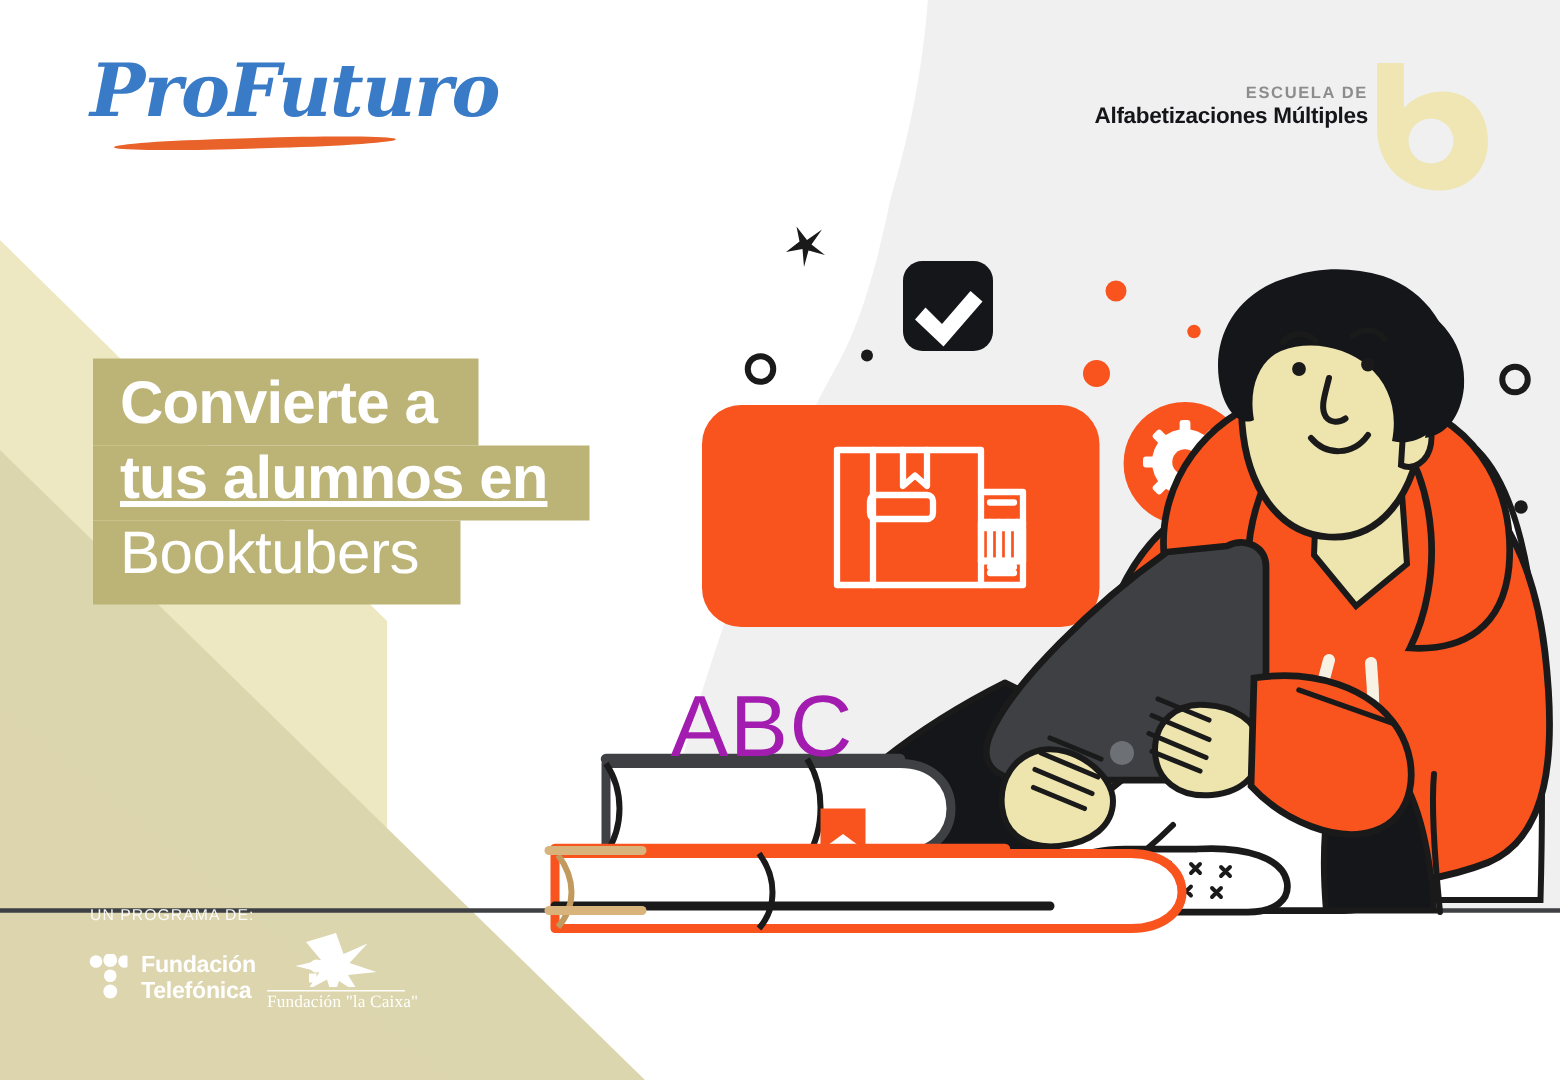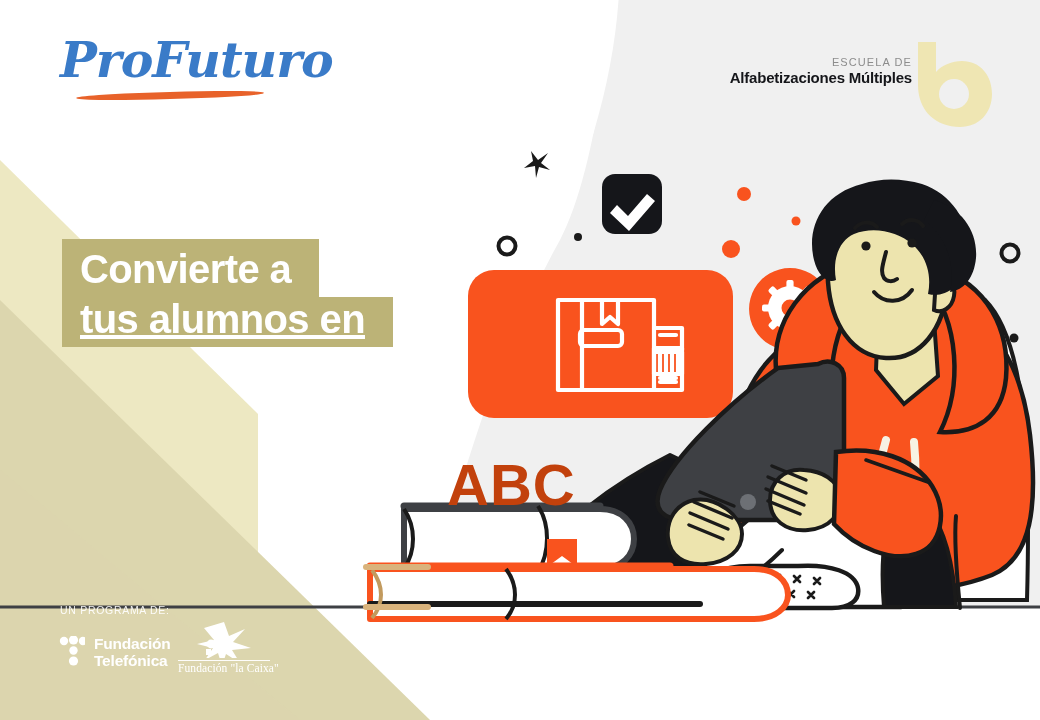--- a/index.html
+++ b/index.html
@@ -26,21 +26,21 @@
     position:absolute;left:76px;top:92px;width:188px;height:7px;
     background:#E8622A;
     border-radius:50%/60%;
     transform:rotate(-1.6deg);
   }
 
   .escuela-wrap{
     position:absolute;right:128px;top:56px;text-align:right;
   }
   .escuela-small{
-    font-size:11px;font-weight:normal;letter-spacing:1.1px;
+    font-size:11px;font-weight:bold;letter-spacing:1.1px;
     color:#8C8C8C;line-height:1.1;margin:0 0 2px 0;
     white-space:nowrap;
   }
   .escuela-big{
     font-size:15px;font-weight:bold;letter-spacing:-0.2px;
     color:#15161A;line-height:1.1;margin:0;white-space:nowrap;
   }
 
   .title-block{position:absolute;left:62px;top:239px;}
   .title-line{
@@ -73,21 +73,21 @@
   .caixa-text{
     margin-top:1px;
     font-family:"Liberation Serif", serif;
     color:#ffffff;font-size:11.5px;letter-spacing:0.1px;
     text-align:center;white-space:nowrap;
   }
   .caixa-rule{height:1px;background:#ffffff;opacity:.95;margin:2px 0 1px 0;width:92px;}
 
   .abc-text{
     position:absolute;left:447px;top:456px;
-    color:#c2410c;font-weight:bold;font-size:58px;
+    color:#a21caf;font-weight:normal;font-size:58px;
     letter-spacing:1px;line-height:1;white-space:nowrap;text-align:right;
   }
 </style>
 </head>
 <body>
 
 <div id="stage">
 
   <svg class="layer" viewBox="0 0 1040 720">
 
@@ -263,20 +263,21 @@
     <div class="escuela-big">Alfabetizaciones Múltiples</div>
   </div>
   <svg style="position:absolute;left:900px;top:36px;width:92px;height:92px;" viewBox="0 0 92 92">
     <path d="M18,6 h18 v30 c6,-7 16,-11 26,-11 c18,0 30,14 30,33 c0,19 -13,33 -32,33 c-24,0 -42,-16 -42,-42 Z" fill="#EFE6B3"></path>
     <circle cx="54" cy="58" r="15" fill="#F0F0F0"></circle>
   </svg>
 
   <div class="title-block">
     <p class="title-line bold l1">Convierte a</p>
     <p class="title-line bold l2">tus alumnos en</p>
+    <p class="title-line light l3">Booktubers</p>
   </div>
 
   <div class="abc-text">ABC</div>
 
   <div class="footer-label">UN PROGRAMA DE:</div>
 
   <div class="tf-wrap">
     <svg style="width:26px;height:34px;flex:none;" viewBox="0 0 26 34">
       <circle cx="5" cy="5" r="4.2" fill="#fff"></circle>
       <circle cx="14.5" cy="4" r="4.6" fill="#fff"></circle>

